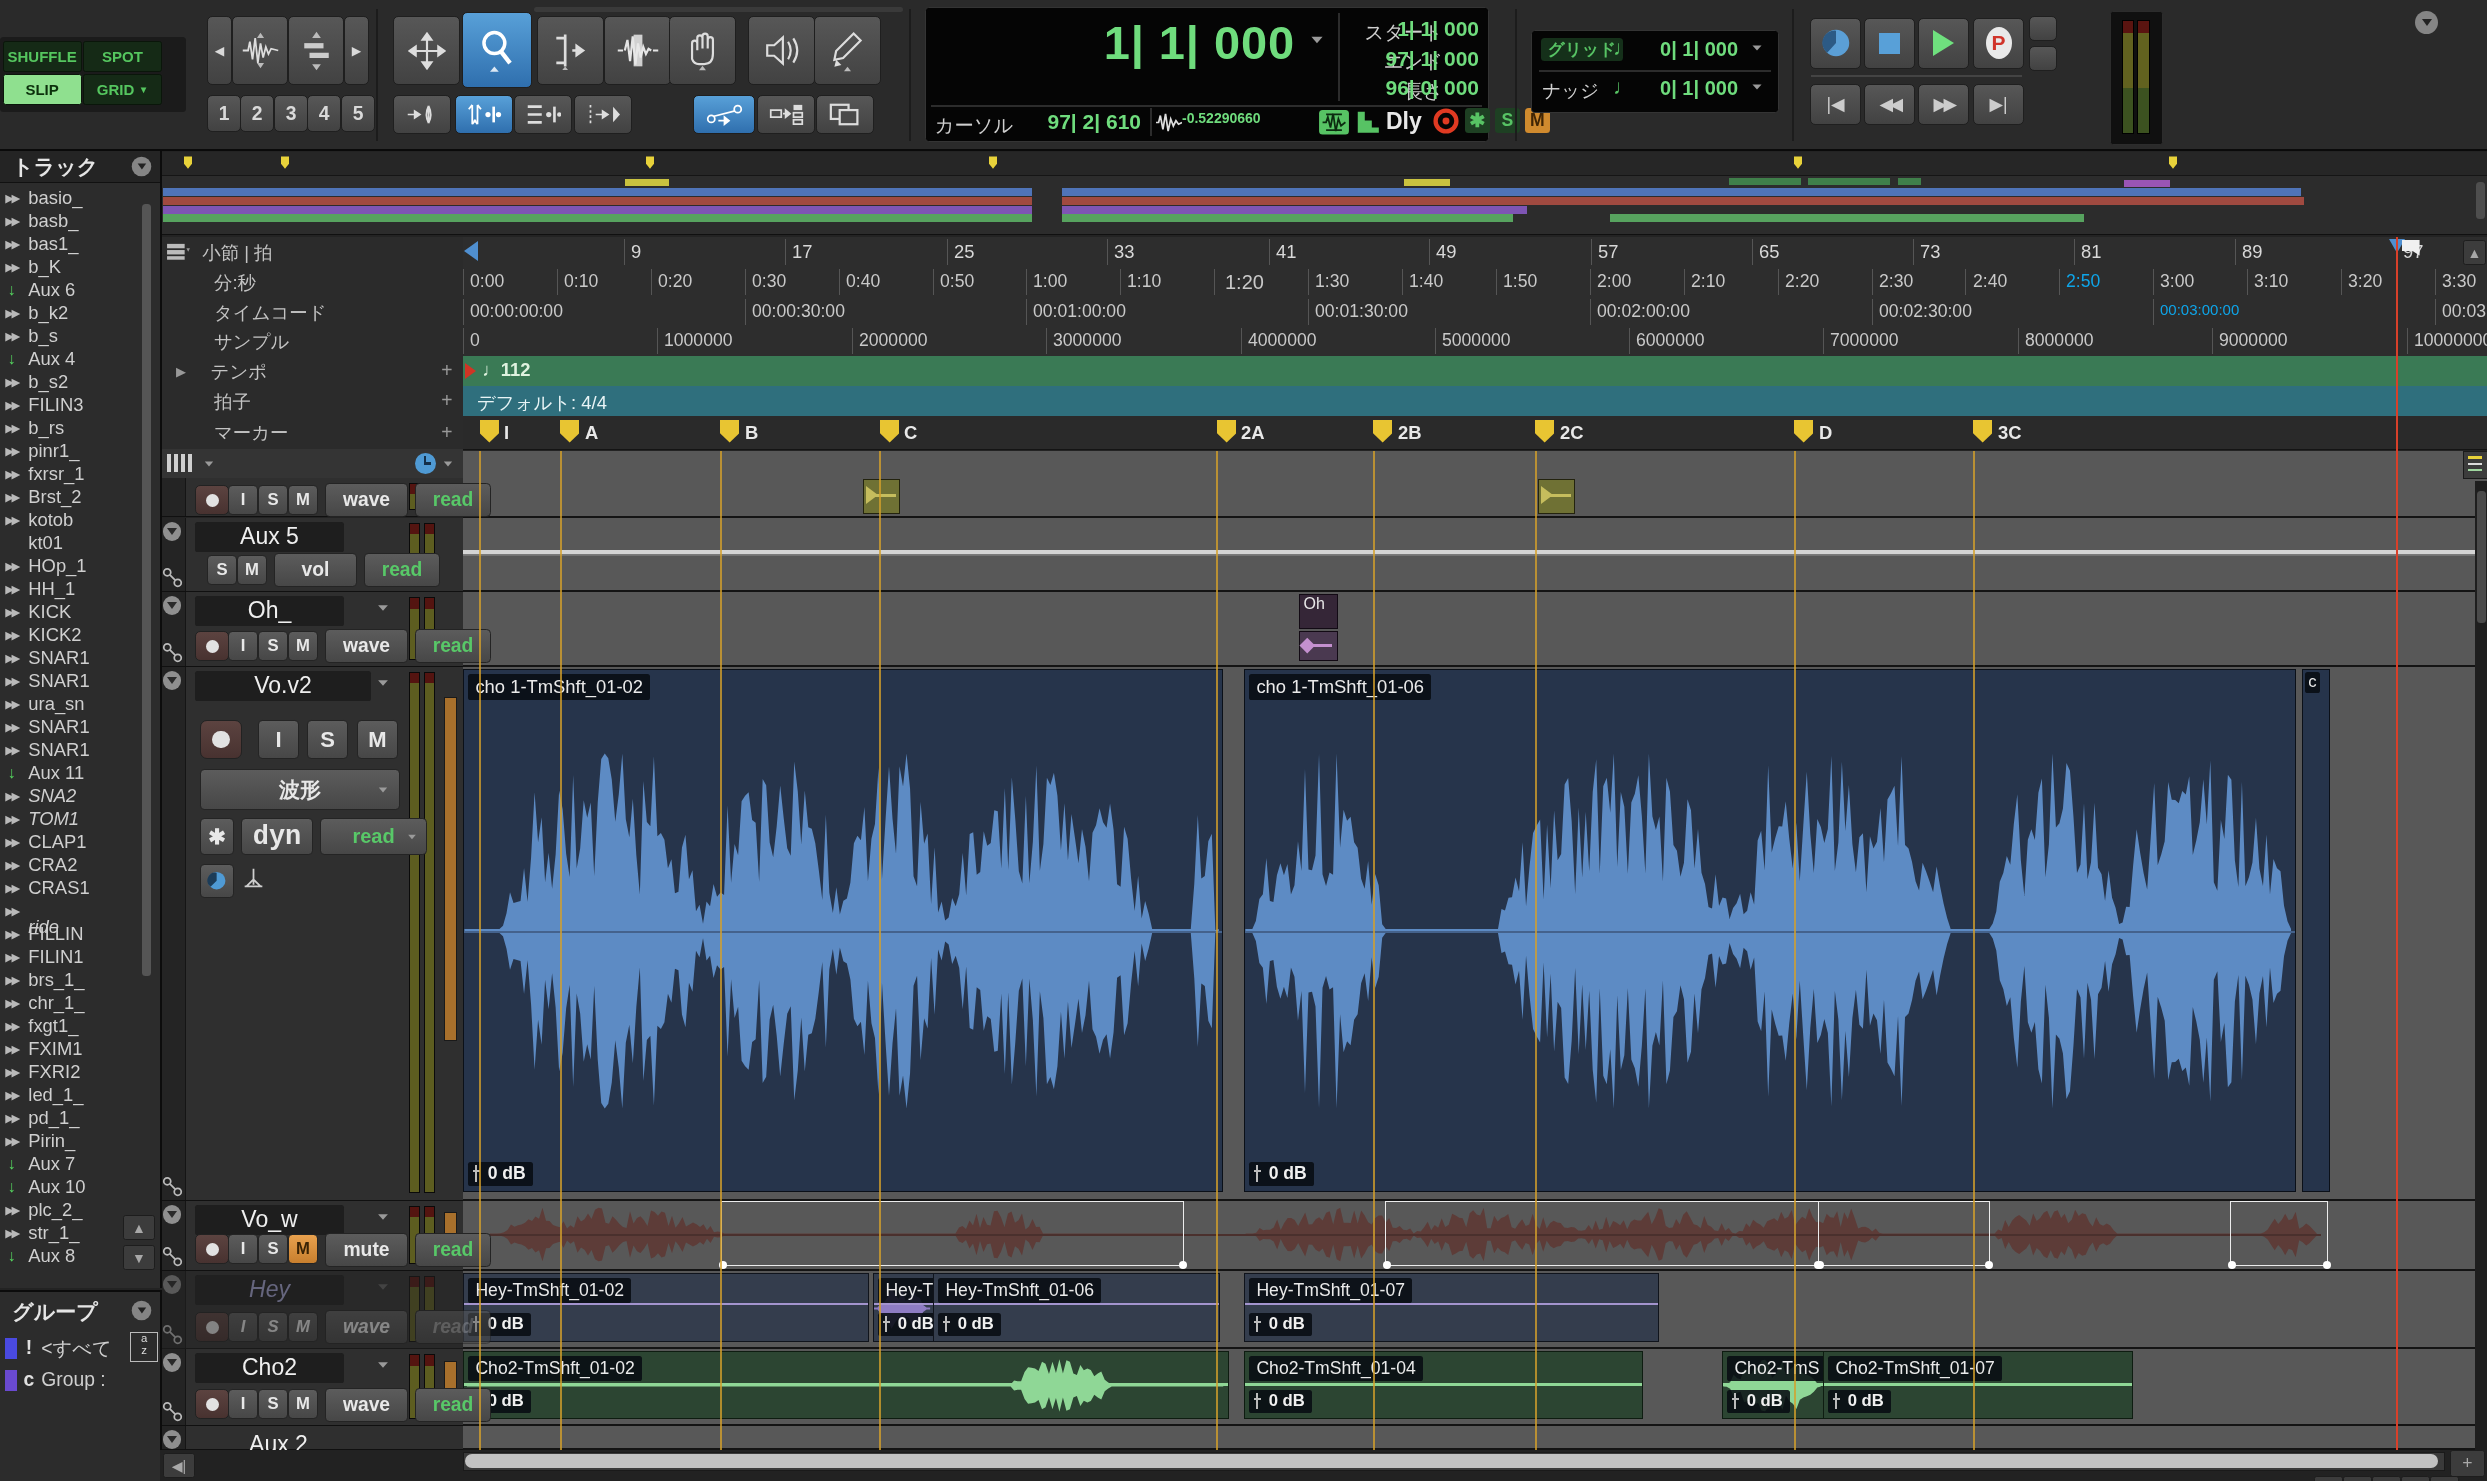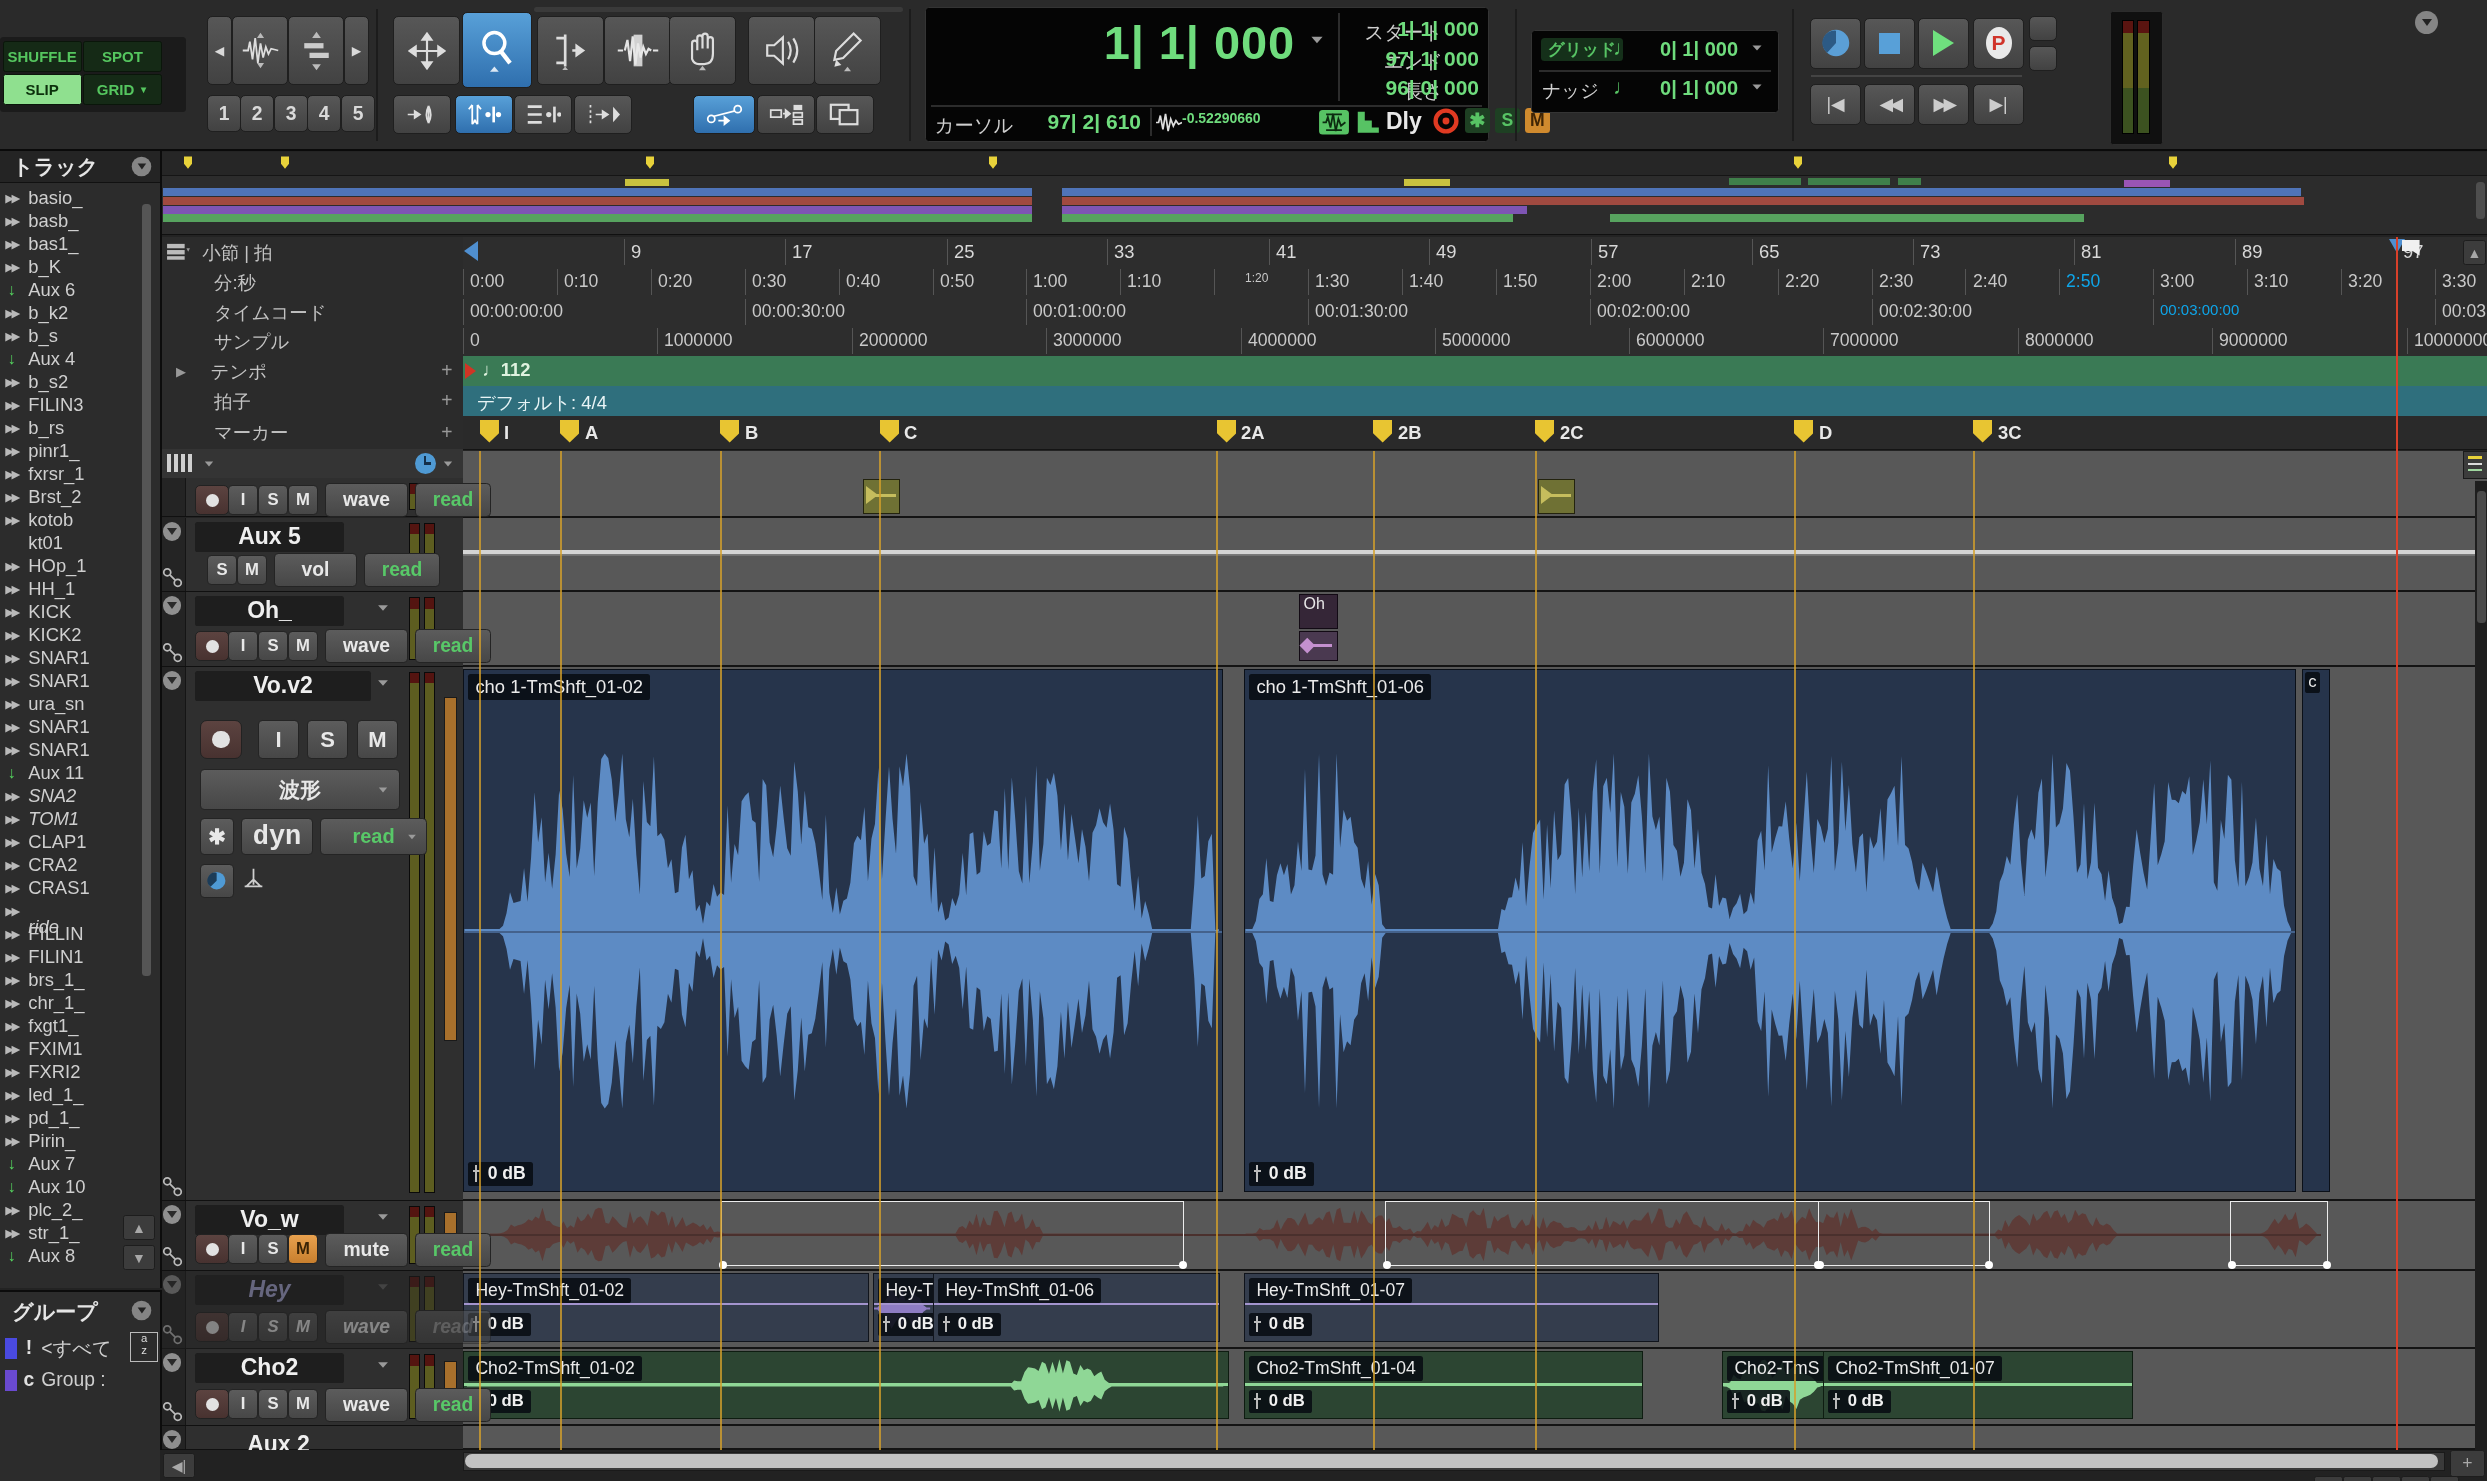--- a/index.html
+++ b/index.html
@@ -29,21 +29,21 @@
   .ticklabel{position:absolute;top:4.4px;font-size:17.6px;color:#c9c9c9;white-space:nowrap;}
   .mtag{position:absolute;top:3.5px;width:19.3px;height:23px;background:#e8c532;
         clip-path:polygon(0 0,100% 0,100% 60%,50% 100%,0 60%);}
   
   .ctrl{position:absolute;left:160px;width:303px;background:#2f2f2f;border-bottom:1.8px solid #101010;box-sizing:border-box;}
   .leftstrip{position:absolute;left:0;top:0;width:24.6px;height:100%;background:#242424;border-right:0.9px solid #151515;}
   .chev{position:absolute;left:2.6px;top:4.4px;width:18.4px;height:18.4px;border-radius:50%;background:#8f8f8f;
         display:flex;align-items:center;justify-content:center;}
   .chev:after{content:"";width:0;height:0;border-left:5.3px solid transparent;border-right:5.3px solid transparent;border-top:7px solid #2a2a2a;}
   .tname{position:absolute;left:30px;right:61px;top:3.5px;height:30px;background:#1e1e1e;color:#efefef;
-         font-weight:bold;font-size:23px;display:flex;align-items:center;justify-content:center;border-radius:2.6px;}
+         font-weight:normal;font-size:23px;display:flex;align-items:center;justify-content:center;border-radius:2.6px;}
   .small-btn{background:linear-gradient(#5c5c5c,#474747);border:0.9px solid #242424;border-radius:4.4px;color:#e8e8e8;
              font-weight:bold;display:inline-flex;align-items:center;justify-content:center;}
   .readtxt{color:#58c868;}
   .lane{position:absolute;background:#585858;border-bottom:2.6px solid #141414;box-sizing:border-box;}
   .clipchip{position:absolute;top:4.4px;left:4.4px;background:rgba(8,12,18,.88);color:#eaeaea;font-size:18.4px;
             padding:1.8px 7px;border-radius:2.6px;white-space:nowrap;max-width:92%;overflow:hidden;}
   .dbchip{position:absolute;bottom:5.3px;left:4.4px;background:rgba(8,12,18,.88);color:#f0f0f0;font-size:17.6px;
           font-weight:bold;padding:0.9px 7px 1.8px 19.3px;border-radius:2.6px;white-space:nowrap;overflow:hidden;}
   .dbchip:before{content:"";position:absolute;left:7px;top:3.5px;bottom:3.5px;width:1.8px;background:#bbb;}
   .dbchip:after{content:"";position:absolute;left:4.4px;top:8px;width:7px;height:2.6px;background:#bbb;}
@@ -398,21 +398,21 @@
         <div class="ticklabel" style="left: 289px; font-size: 17.6px; color: rgb(201, 201, 201);">0:30</div>
         <div class="tick" style="left: 376px;"></div>
         <div class="ticklabel" style="left: 383px; font-size: 17.6px; color: rgb(201, 201, 201);">0:40</div>
         <div class="tick" style="left: 470px;"></div>
         <div class="ticklabel" style="left: 477px; font-size: 17.6px; color: rgb(201, 201, 201);">0:50</div>
         <div class="tick" style="left: 563px;"></div>
         <div class="ticklabel" style="left: 570px; font-size: 17.6px; color: rgb(201, 201, 201);">1:00</div>
         <div class="tick" style="left: 657px;"></div>
         <div class="ticklabel" style="left: 664px; font-size: 17.6px; color: rgb(201, 201, 201);">1:10</div>
         <div class="tick" style="left: 751px;"></div>
-        <div class="ticklabel" style="left: 782px; font-size: 12px; color: rgb(201, 201, 201);">1:20</div>
+        <div class="ticklabel" style="left: 762px; font-size: 20px; color: rgb(201, 201, 201);">1:20</div>
         <div class="tick" style="left: 845px;"></div>
         <div class="ticklabel" style="left: 852px; font-size: 17.6px; color: rgb(201, 201, 201);">1:30</div>
         <div class="tick" style="left: 939px;"></div>
         <div class="ticklabel" style="left: 946px; font-size: 17.6px; color: rgb(201, 201, 201);">1:40</div>
         <div class="tick" style="left: 1033px;"></div>
         <div class="ticklabel" style="left: 1040px; font-size: 17.6px; color: rgb(201, 201, 201);">1:50</div>
         <div class="tick" style="left: 1127px;"></div>
         <div class="ticklabel" style="left: 1134px; font-size: 17.6px; color: rgb(201, 201, 201);">2:00</div>
         <div class="tick" style="left: 1221px;"></div>
         <div class="ticklabel" style="left: 1228px; font-size: 17.6px; color: rgb(201, 201, 201);">2:10</div>

